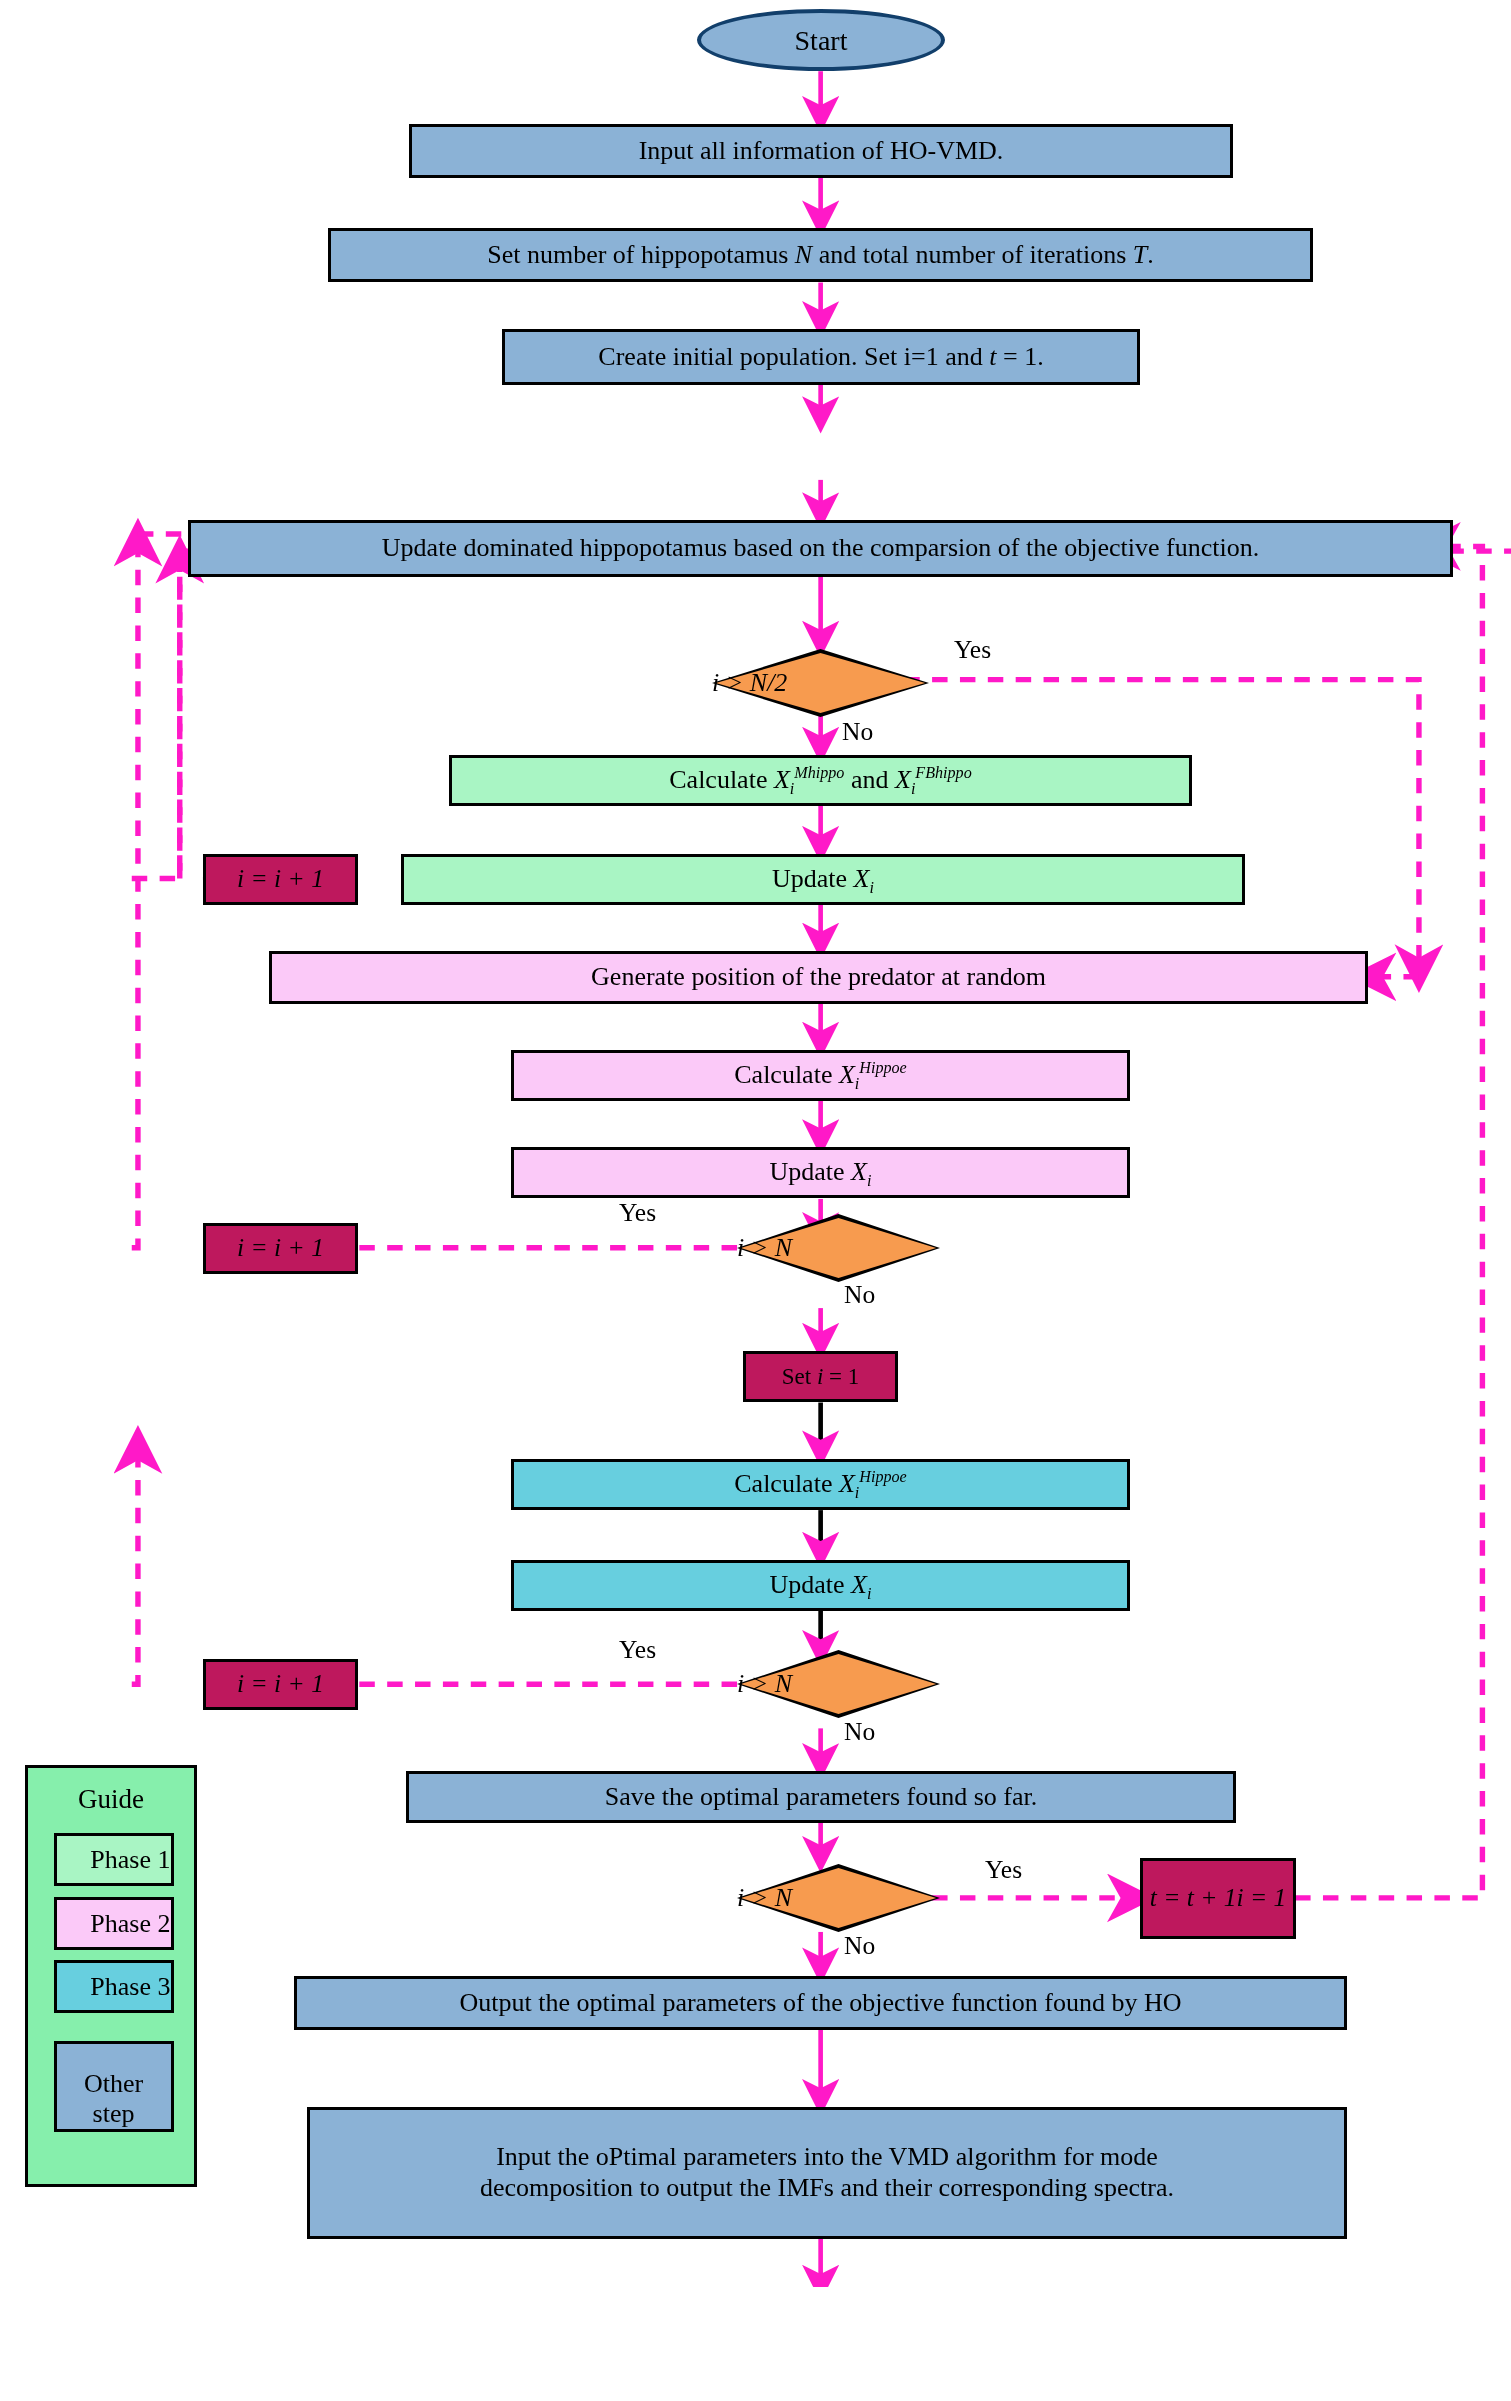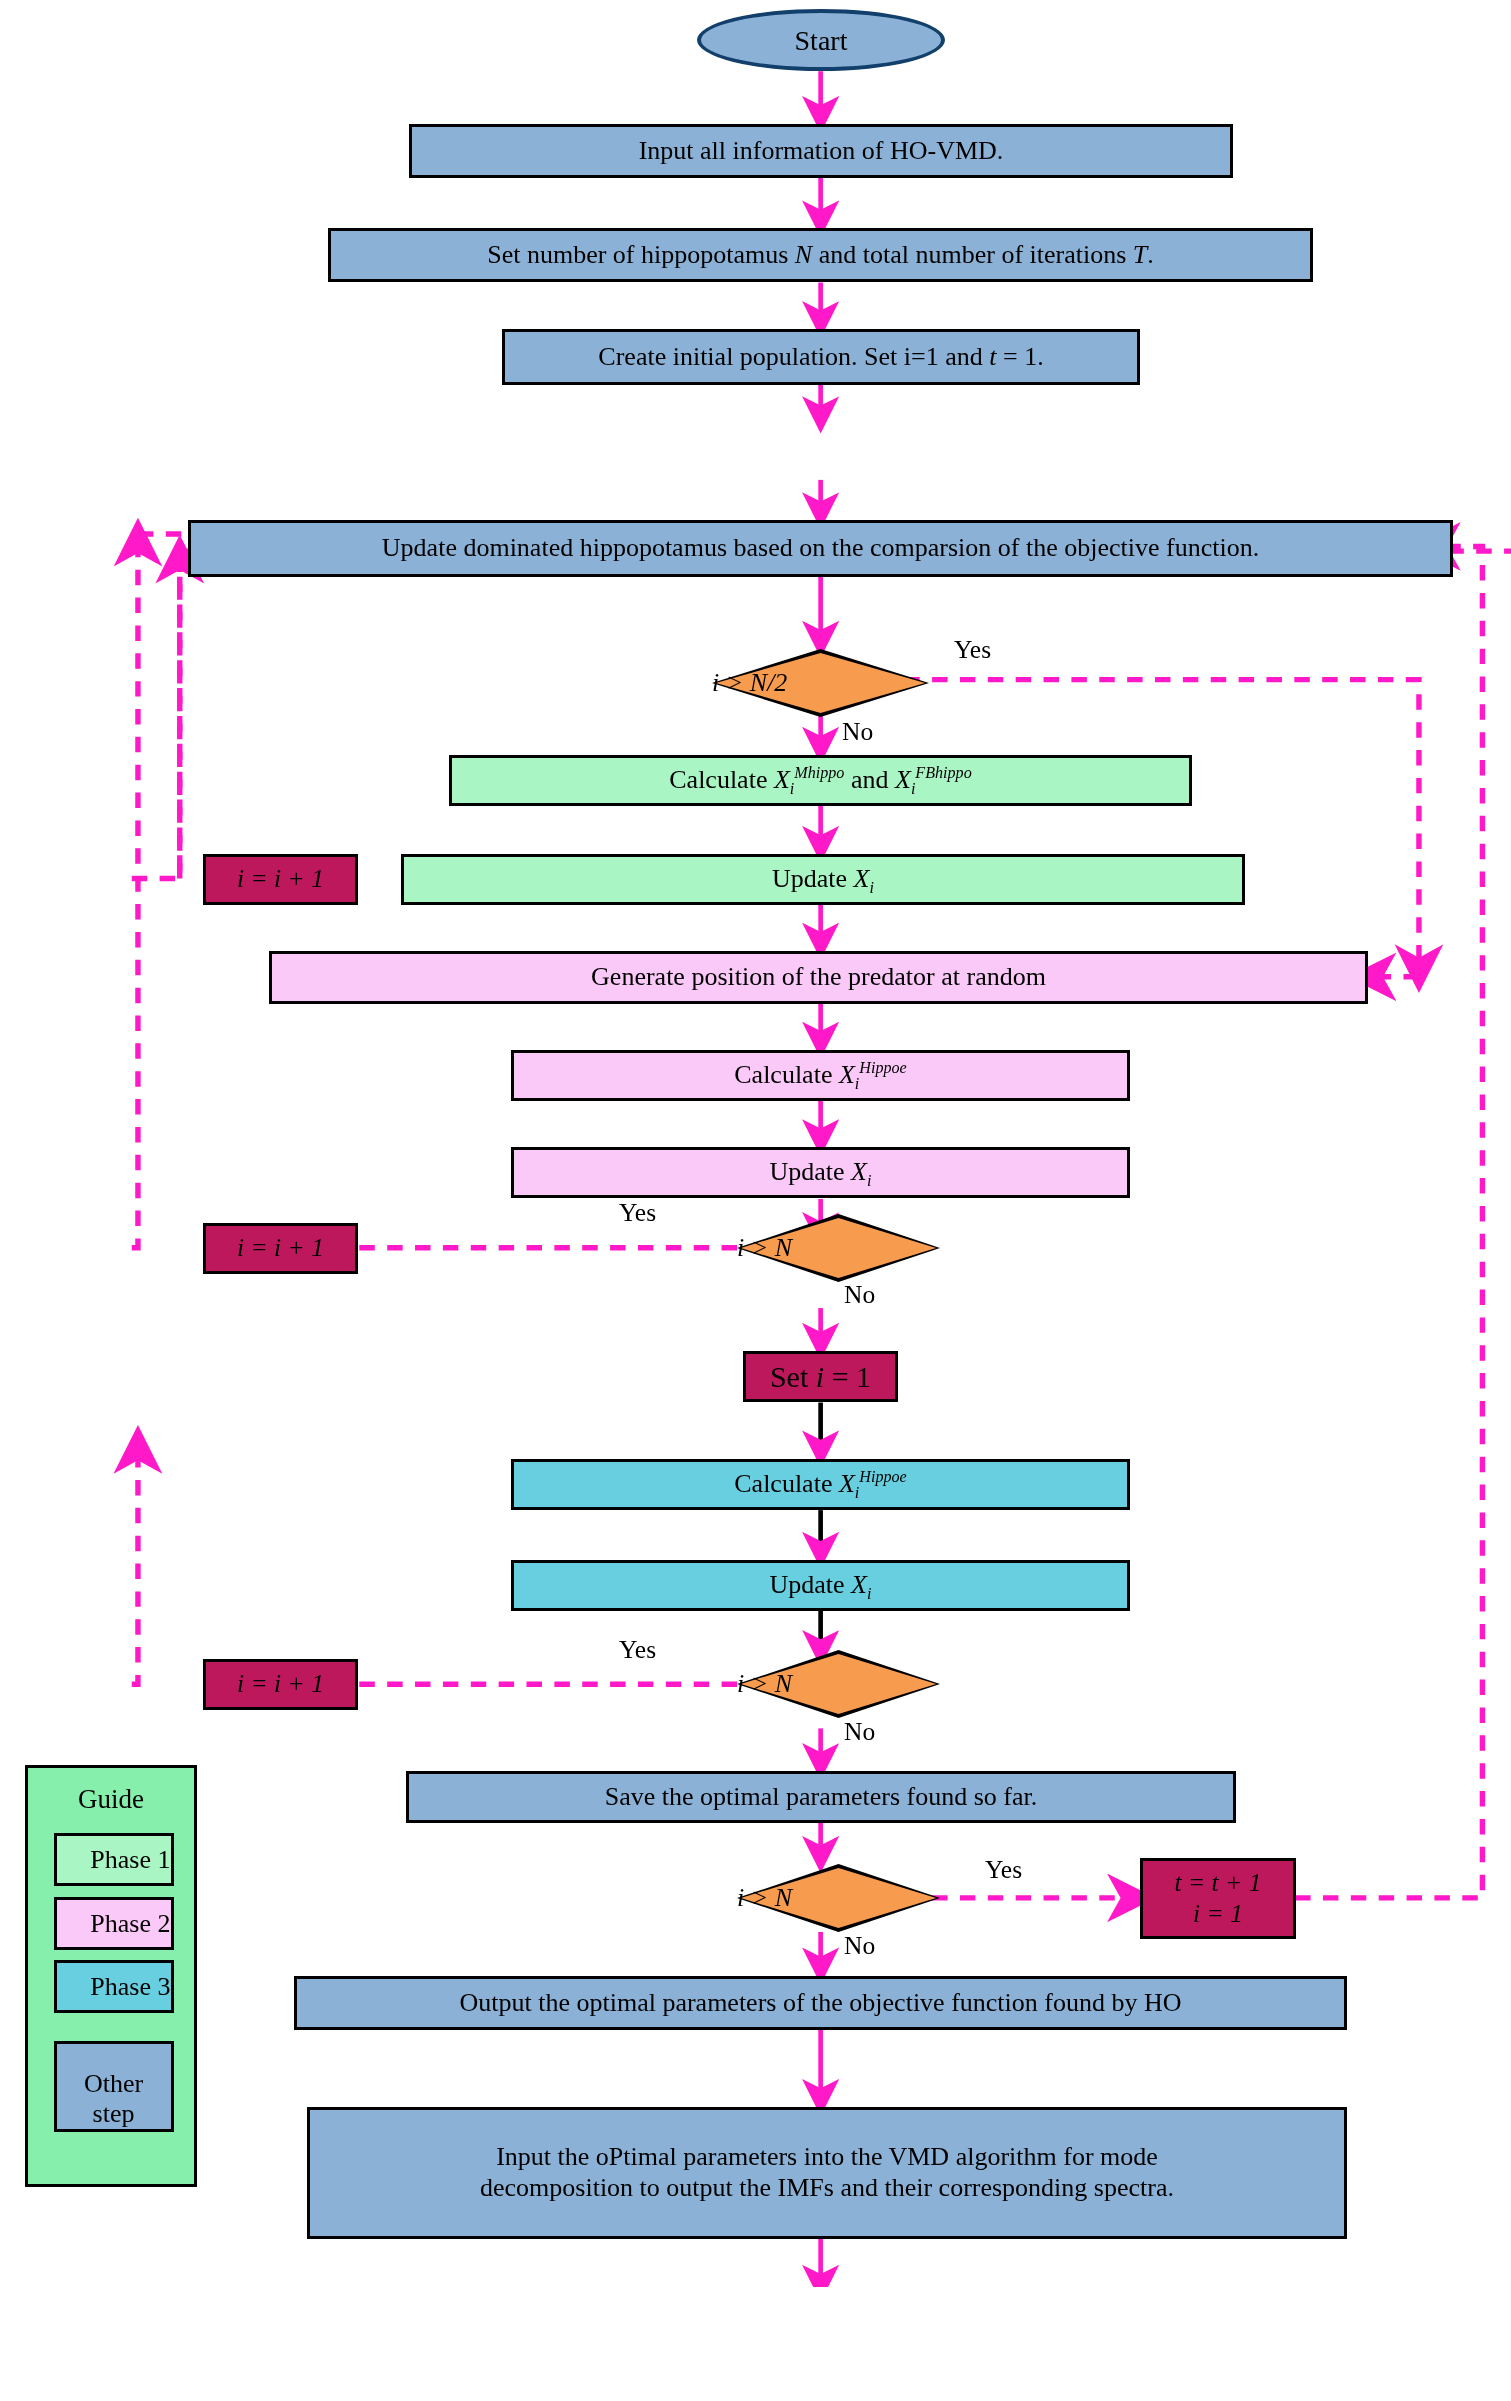--- a/index.html
+++ b/index.html
@@ -162,21 +162,21 @@
     <div class="inner"></div>
     <span class="txt"><i>i</i> &gt; <i>N</i></span>
   </div>
   <div class="lbl" style="left:619px;top:1198px;font-size:25.5px;">Yes</div>
   <div class="lbl" style="left:844px;top:1280px;font-size:25.5px;">No</div>
 
   <div class="node aux" style="left:203px;top:1223px;width:155px;height:51px;font-size:25.5px;">
     <span class="it">i = i + 1</span>
   </div>
 
-  <div class="node aux" style="left:743px;top:1351px;width:155px;height:51px;font-size:30px;">
+  <div class="node aux" style="left:743px;top:1351px;width:155px;height:51px;font-size:23px;">
     <span>Set <i>i</i> = 1</span>
   </div>
 
   <div class="node ph3" style="left:511px;top:1459px;width:619px;height:51px;font-size:26px;">
     <span>Calculate <i>X</i><sub>i</sub><sup>Hippoe</sup></span>
   </div>
 
   <div class="node ph3" style="left:511px;top:1560px;width:619px;height:51px;font-size:26px;">
     <span>Update <i>X</i><sub>i</sub></span>
   </div>
@@ -198,21 +198,21 @@
   </div>
 
   <div class="dia" style="left:737px;top:1864px;width:203px;height:68px;font-size:26px;">
     <div class="edge"></div>
     <div class="inner"></div>
     <span class="txt"><i>i</i> &gt; <i>N</i></span>
   </div>
   <div class="lbl" style="left:985px;top:1855px;font-size:25.5px;">Yes</div>
   <div class="lbl" style="left:844px;top:1931px;font-size:25.5px;">No</div>
 
-  <div class="node aux" style="left:1140px;top:1858px;width:156px;height:81px;font-size:25.5px;flex-direction:column;">
+  <div class="node aux" style="left:1140px;top:1858px;width:156px;height:81px;font-size:25.5px;flex-direction:row;">
     <span class="it">t = t + 1</span>
     <span class="it">i = 1</span>
   </div>
 
   <div class="node proc" style="left:294px;top:1976px;width:1053px;height:54px;font-size:26px;text-align:right;">
     <span>Output the optimal parameters of the objective function found by HO</span>
   </div>
 
   <div class="node proc" style="left:307px;top:2107px;width:1040px;height:132px;font-size:26px;flex-direction:column;">
     <span>Input the oPtimal parameters into the VMD algorithm for mode</span>

